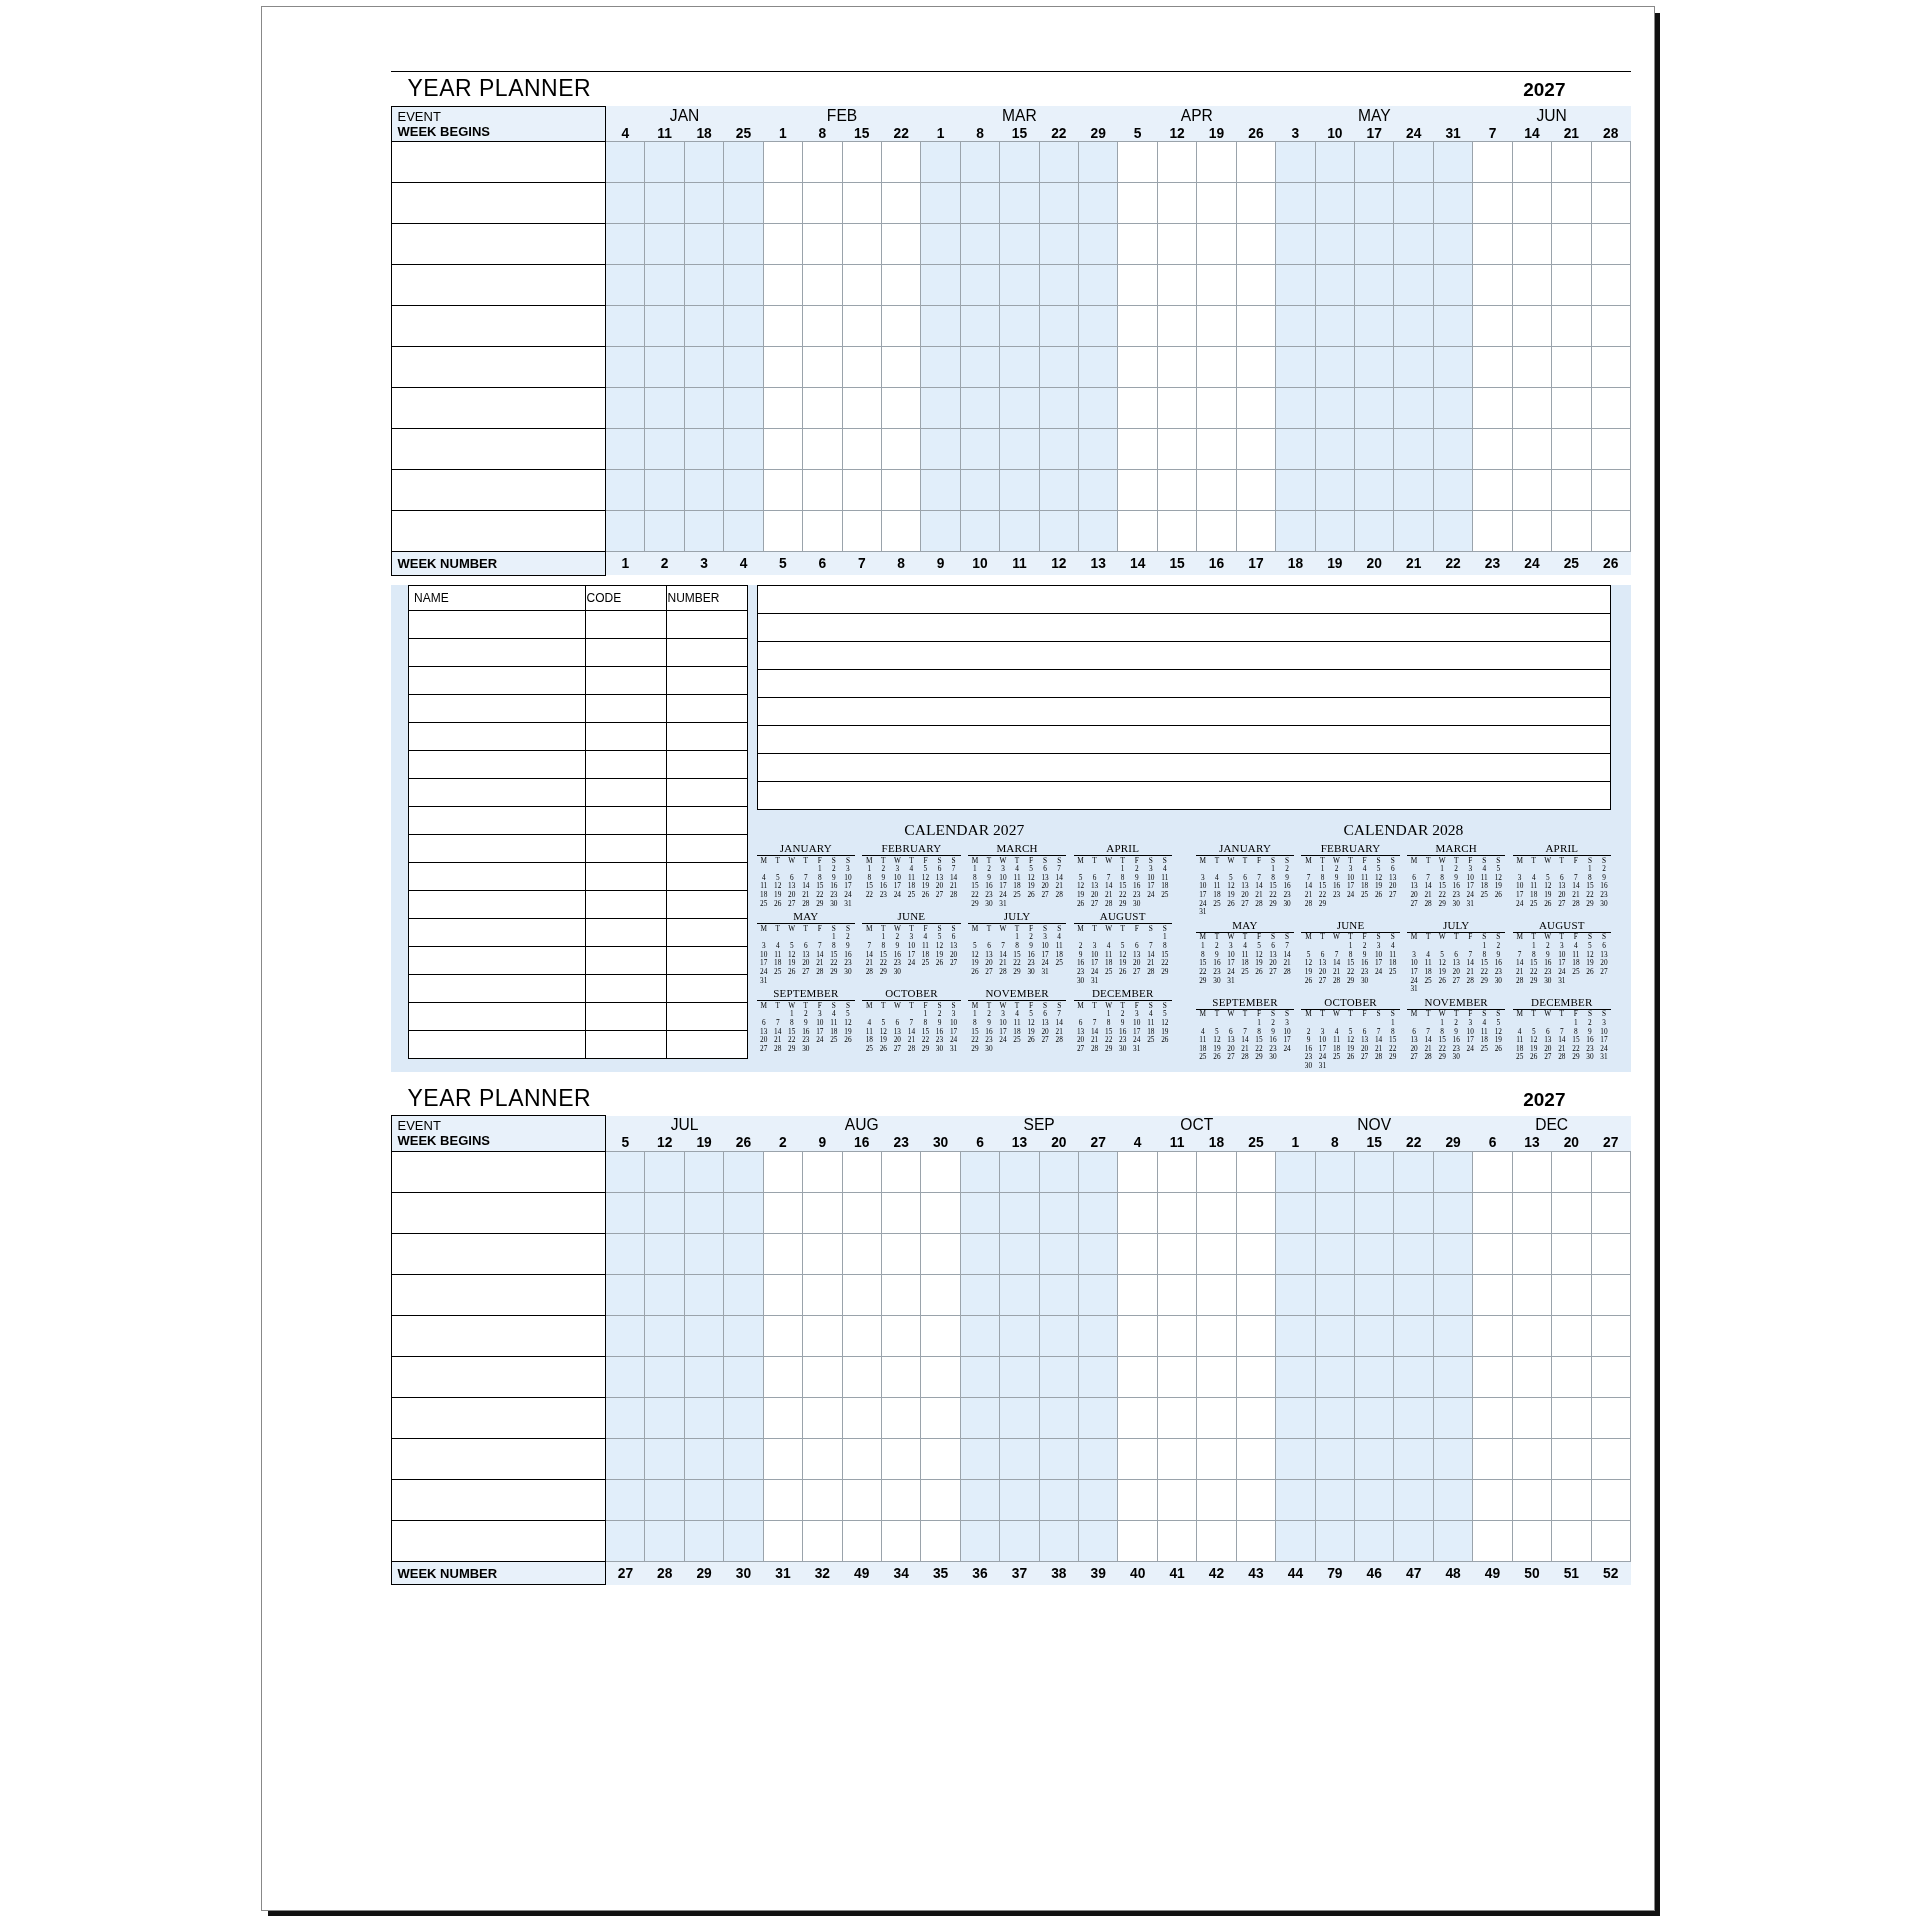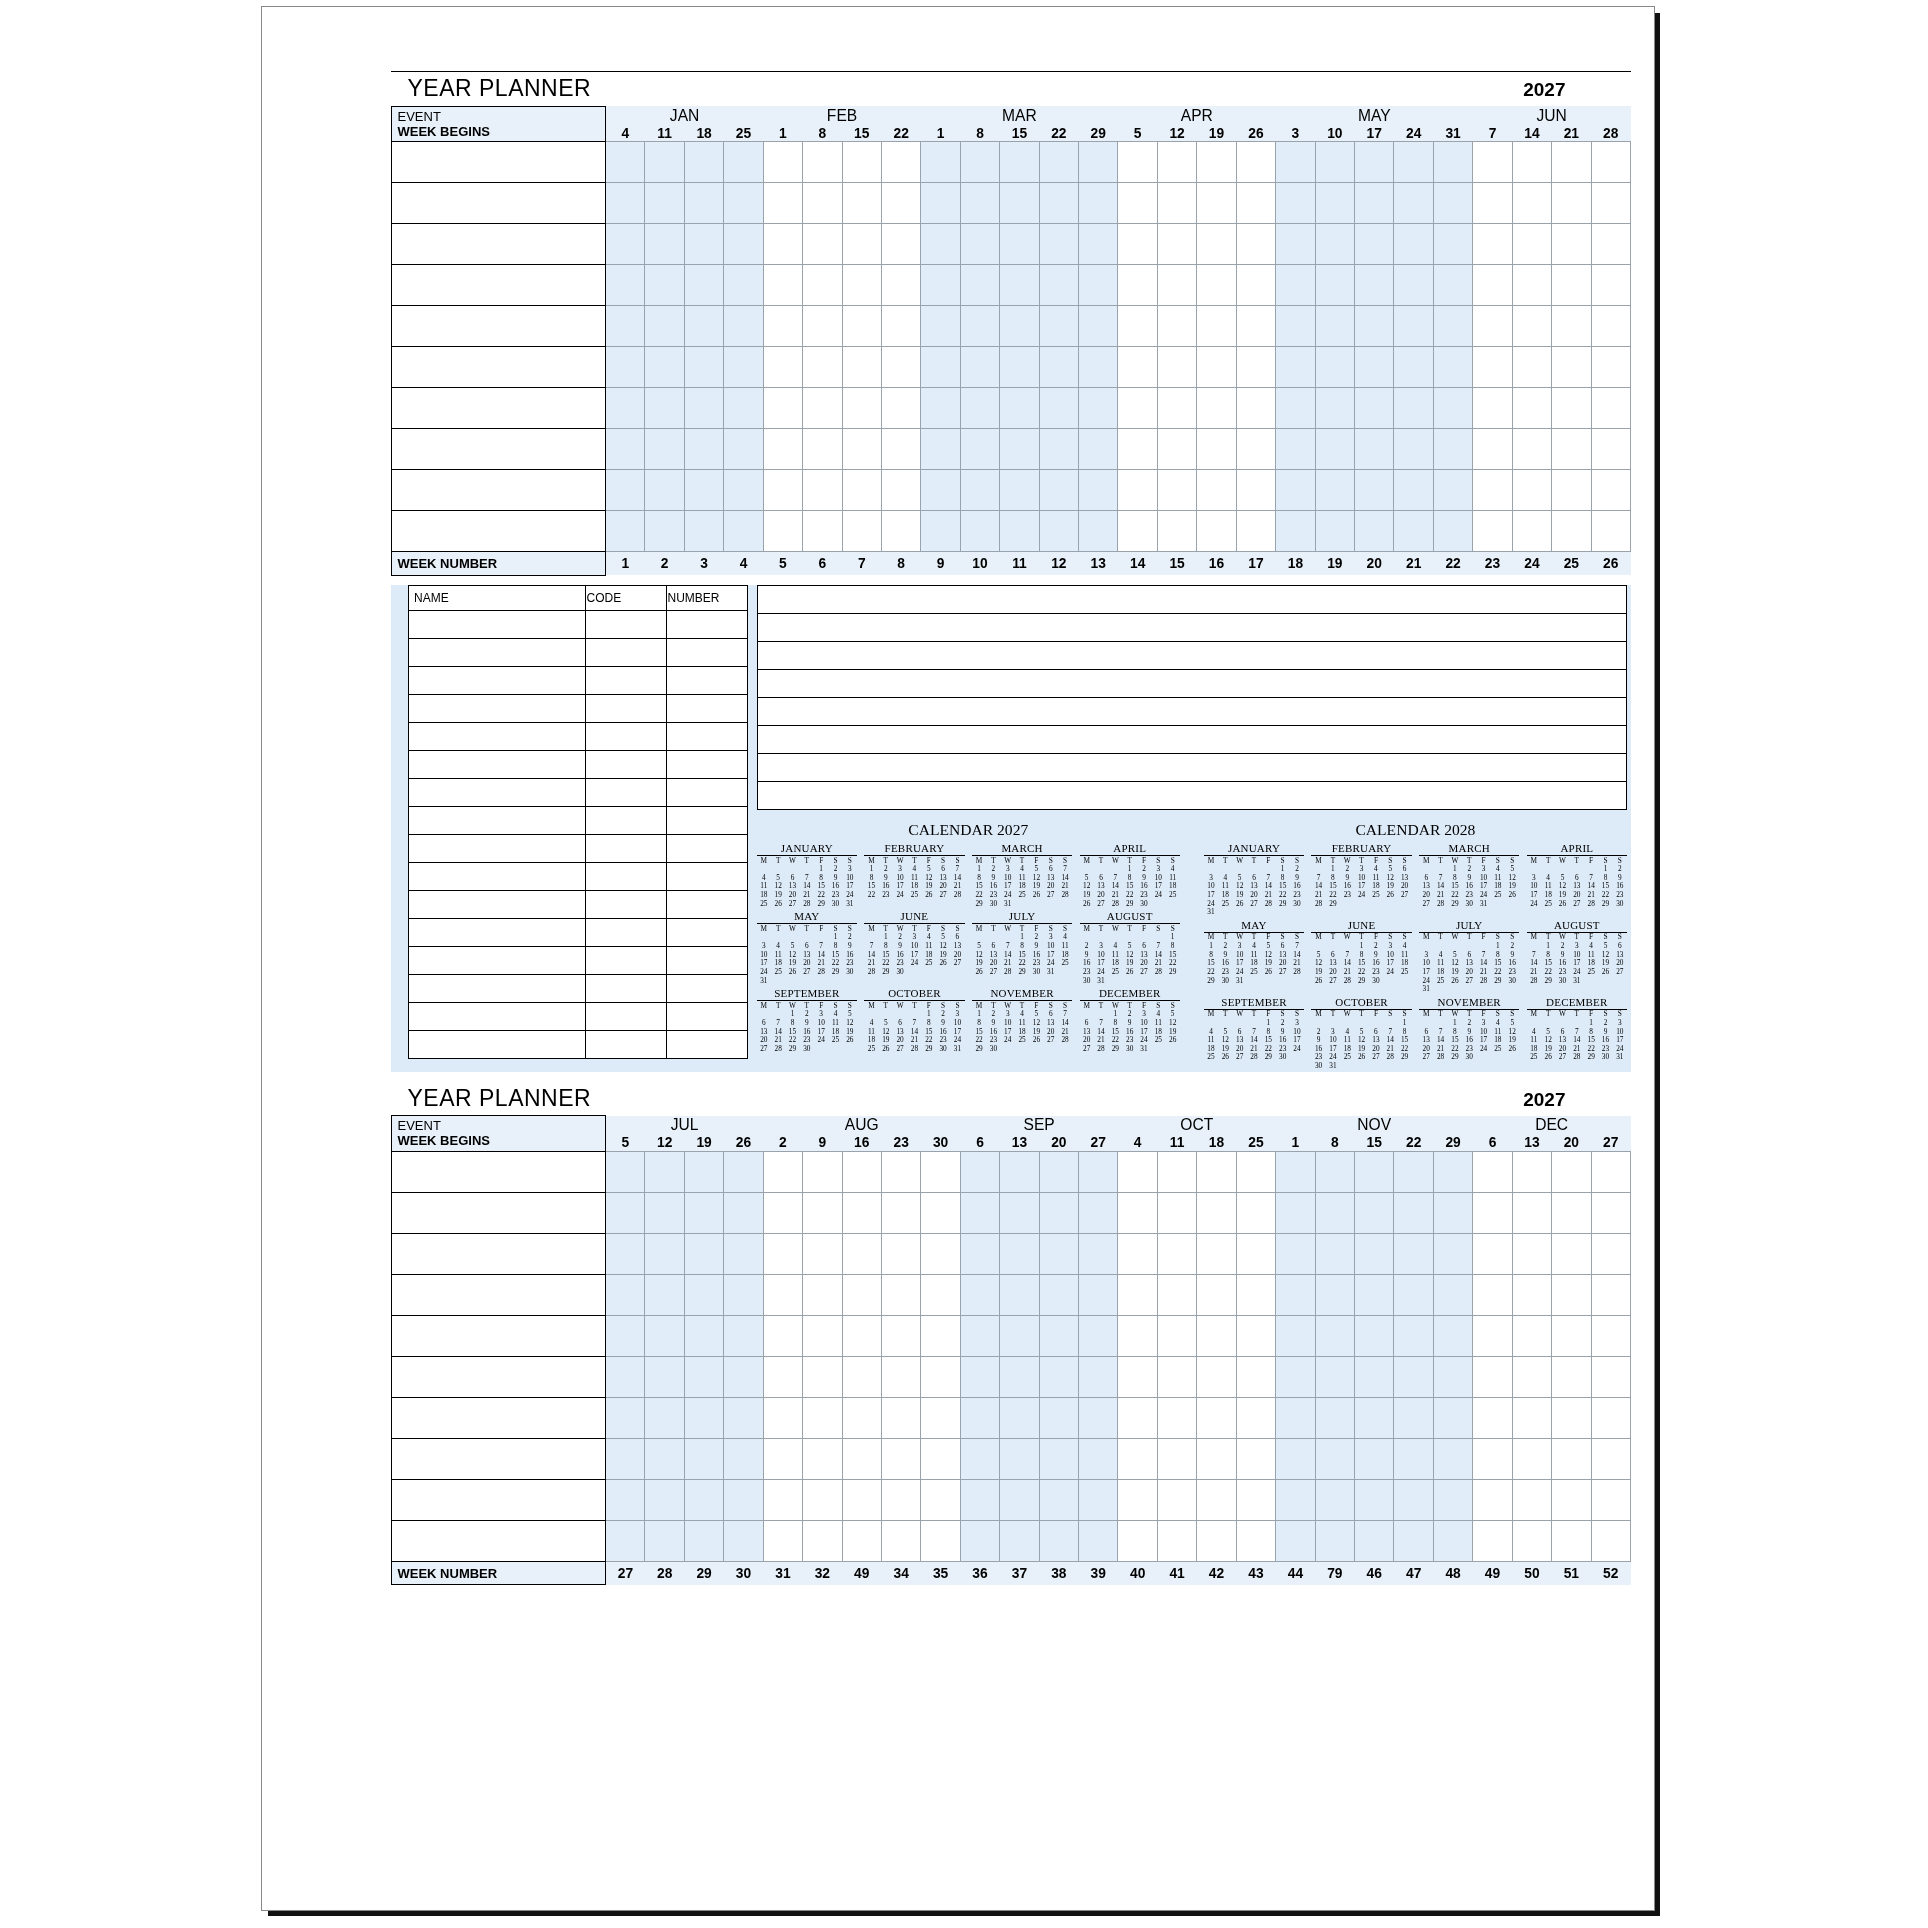--- a/index.html
+++ b/index.html
@@ -34,21 +34,21 @@
   .mid-head{display:flex;}
   .mid-title{font-size:23px;padding:7.3px 0 5.5px 16.5px;}
   .mid-title2{font-size:23px;padding:7.3px 0 5.5px 16.5px;}
   .mid-body{display:flex;align-items:flex-start;}
   .tel-wrap{width:340px;padding:0 9.2px 13px 16.5px;}
   table.tel{border-collapse:collapse;width:100%;background:#fff;table-layout:fixed;}
   table.tel td,table.tel th{border:0.9px solid #000;height:25px;font-size:12px;text-align:left;font-weight:normal;}
   table.tel th{height:22px;}
   .tel-name{width:50%;text-align:left !important;padding-left:5.5px;}
 
-  .right-wrap{flex:1;padding-right:4px;}
+  .right-wrap{flex:1;padding-right:20px;}
   table.notes{border-collapse:collapse;width:100%;background:#fff;}
   table.notes td{border:0.9px solid #000;height:25px;}
 
   .cal-block{margin-top:11px;display:flex;gap:24px;}
   .cal-half{flex:1;}
   .cal-title{text-align:center;font-size:15.6px;font-family:"Liberation Serif",serif;margin-bottom:2.8px;}
   .cal-grid{display:grid;grid-template-columns:repeat(4,1fr);gap:1.8px 7.3px;}
   .mini{font-size:7.3px;line-height:1.18;font-family:"Liberation Serif",serif;}
   .mini .mname{text-align:center;font-size:11px;letter-spacing:0.2px;border-bottom:0.9px solid #000;margin-bottom:0.9px;}
   .mini table{border-collapse:collapse;width:100%;}

